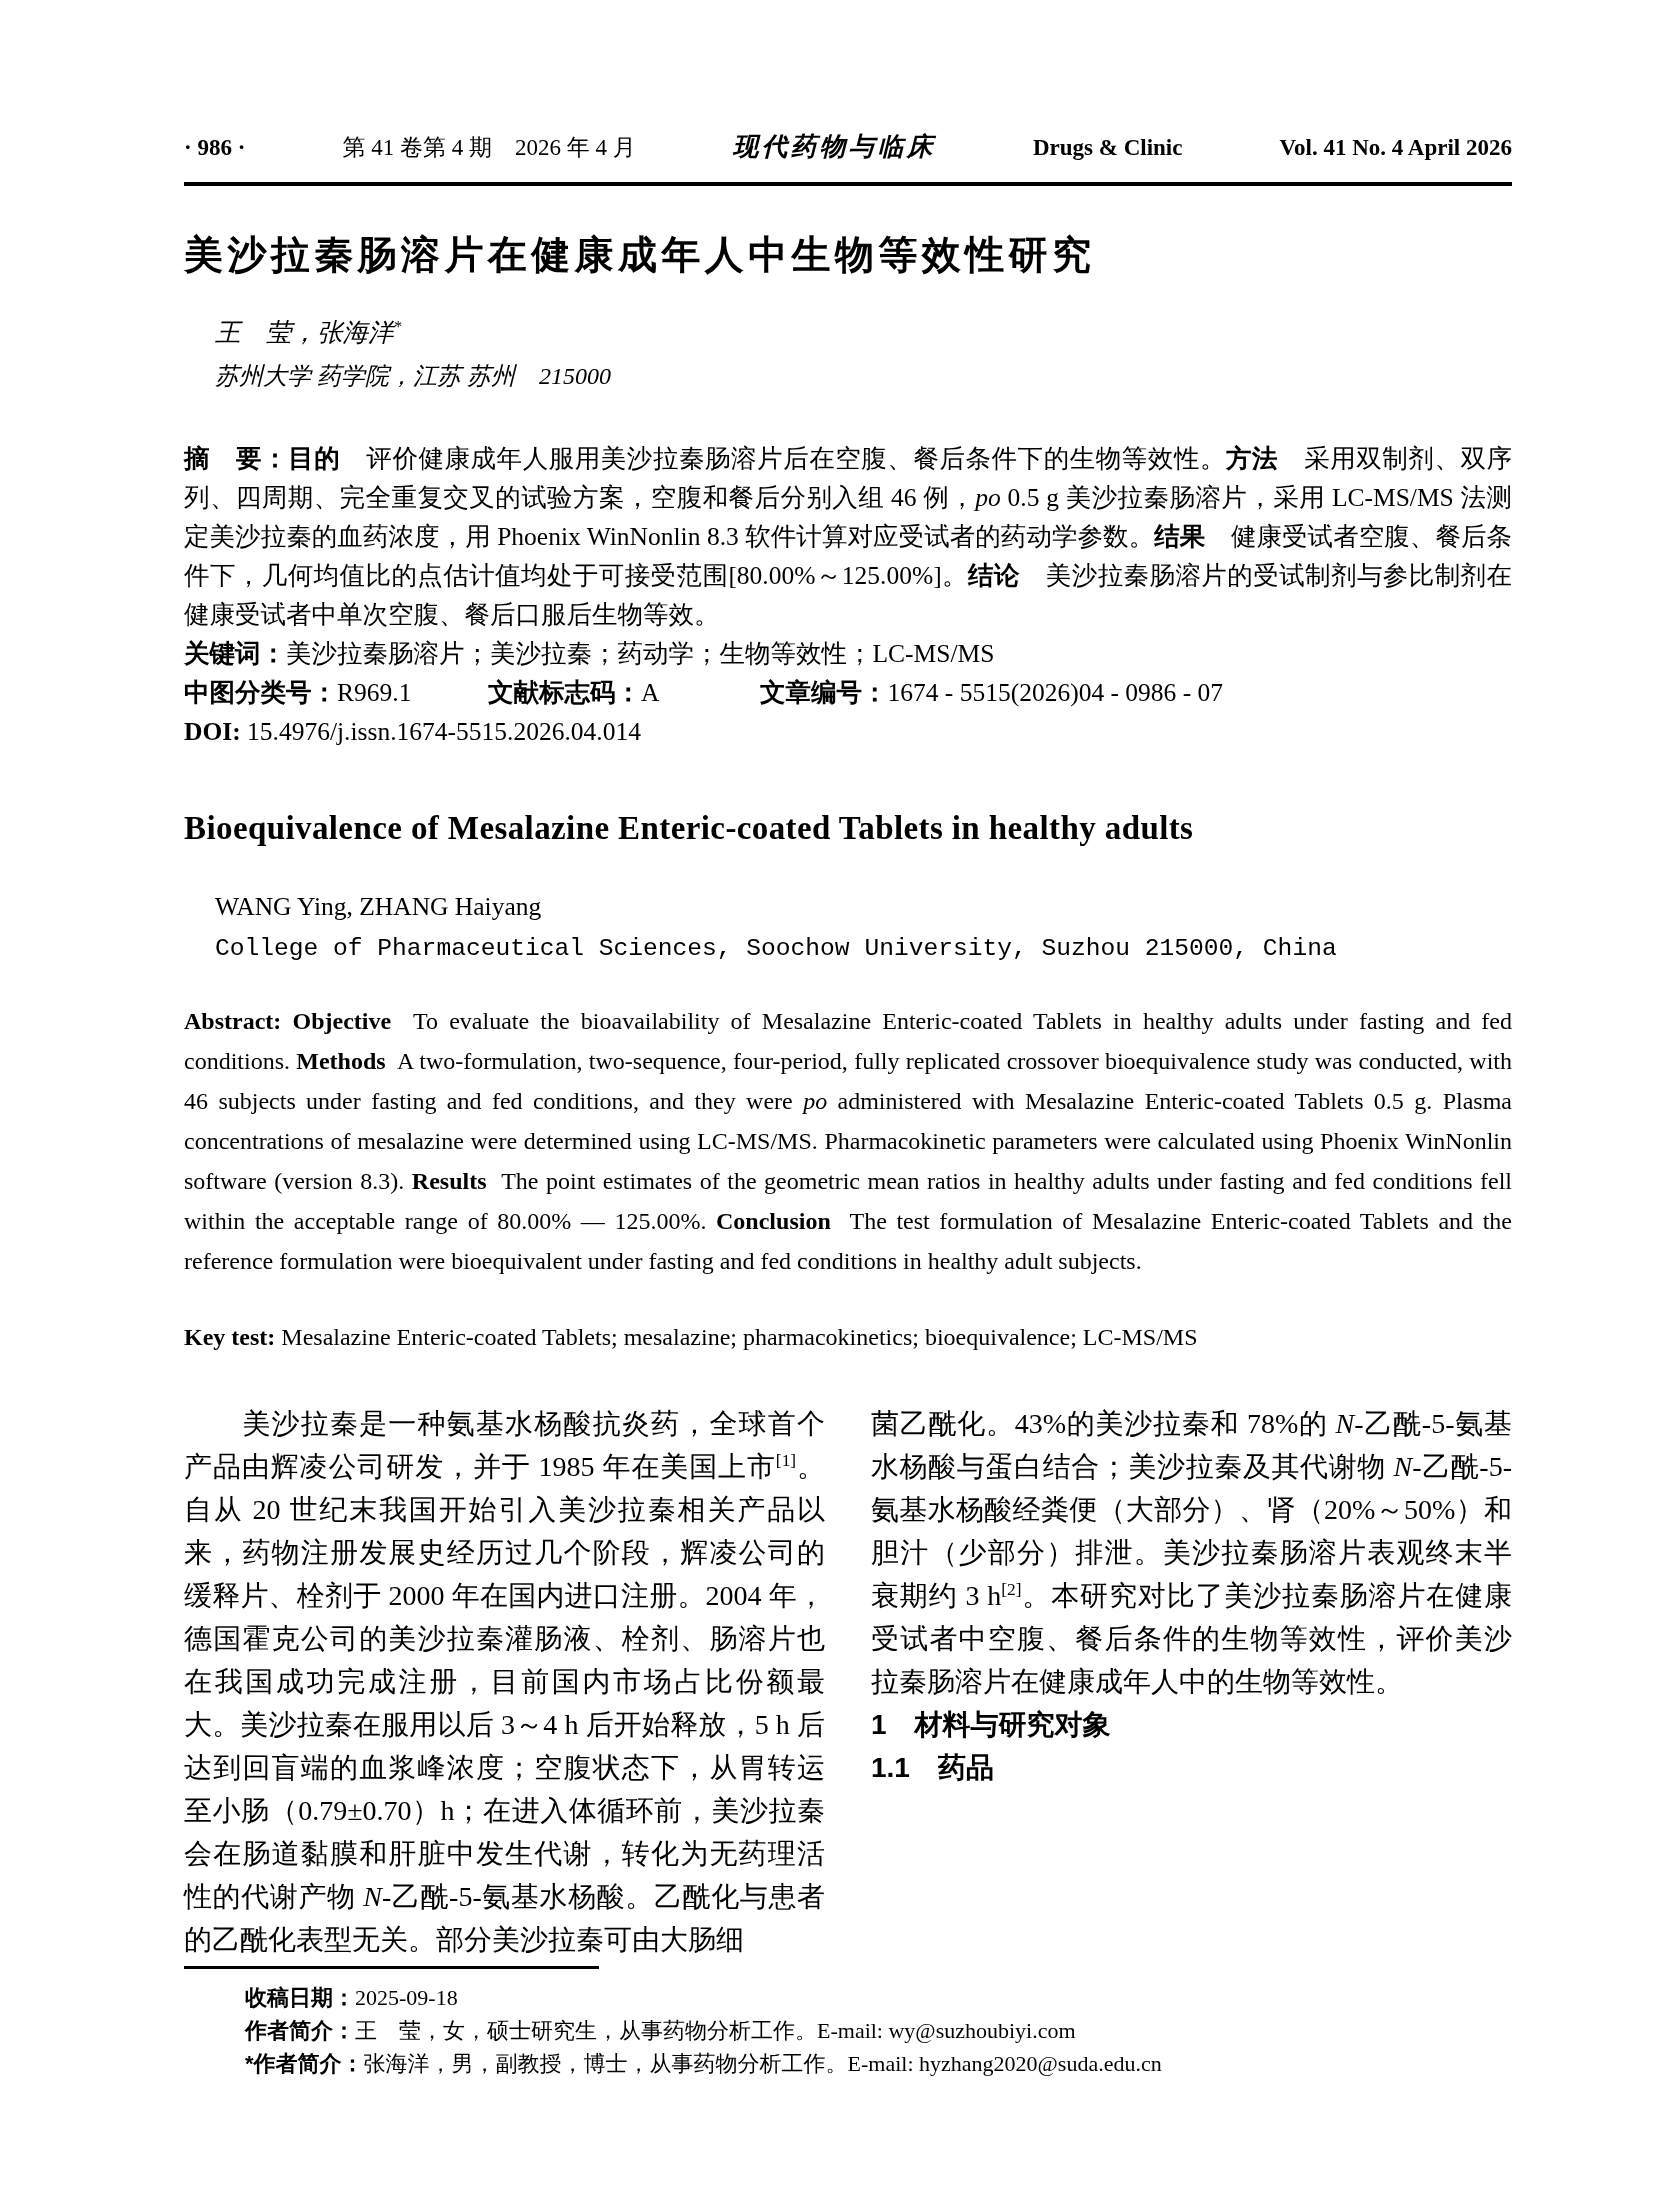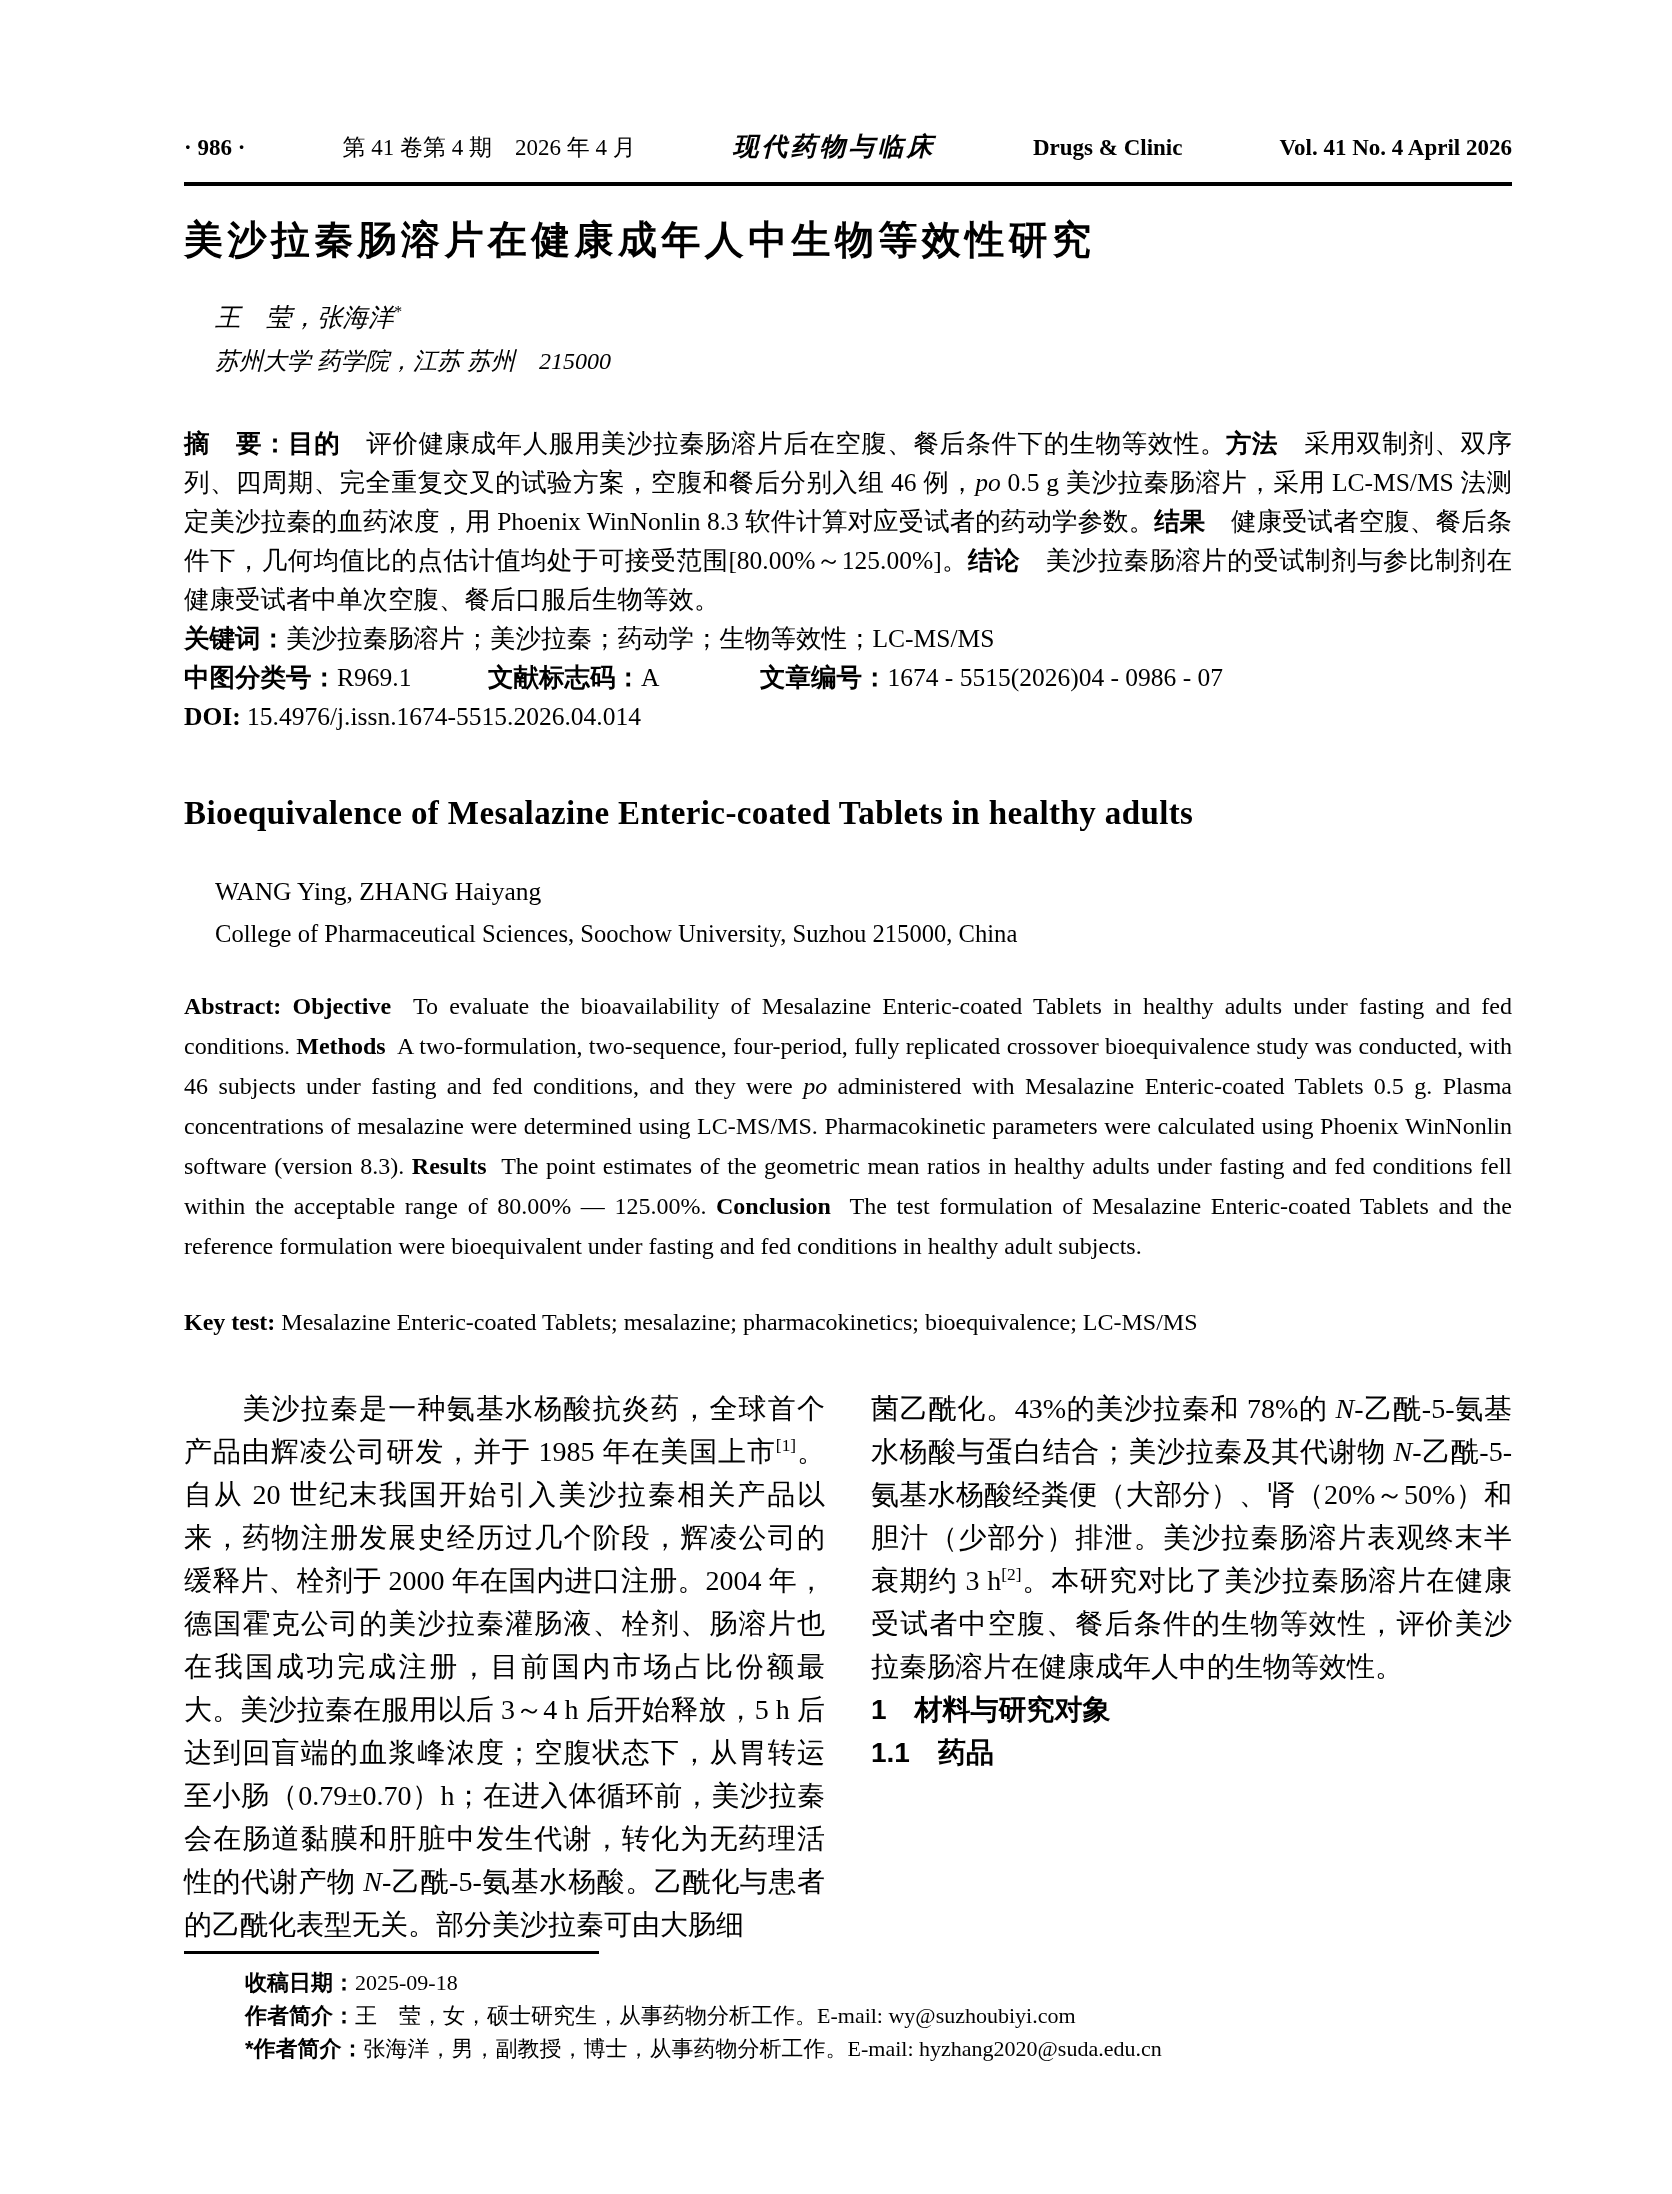--- a/index.html
+++ b/index.html
@@ -30,21 +30,21 @@
   }
   .page-number  { font-weight: bold; }
   .issue-info   { }
   .journal-cn   { font-weight: bold; font-style: italic; font-size: 25.5px; letter-spacing: 3.5px; }
   .journal-en   { font-weight: bold; }
   .volume-info  { font-weight: bold; }
   .header-rule  { height: 4px; background: #000; margin-top: 20px; }
 
   
   .title-cn {
-    margin-top: 29px;
+    margin-top: 44px;
     font-size: 39px;
     font-weight: bold;
     letter-spacing: 4.4px;
     line-height: 1.3;
   }
   .authors-cn {
     margin-top: 35px;
     padding-left: 31px;
     font-size: 25.5px;
     font-style: italic;
@@ -81,20 +81,21 @@
     margin-top: 40px;
     padding-left: 31px;
     font-size: 25.5px;
     line-height: 1.35;
   }
   .affil-en {
     margin-top: 7px;
     padding-left: 31px;
     font-size: 24.6px;
     line-height: 1.35;
+    font-family: Liberation Mono, monospace;
   }
   .abstract-en {
     margin-top: 36px;
     font-size: 24px;
     line-height: 40px;
     text-align: justify;
   }
   .keywords-en { text-align: left; }
 
   

